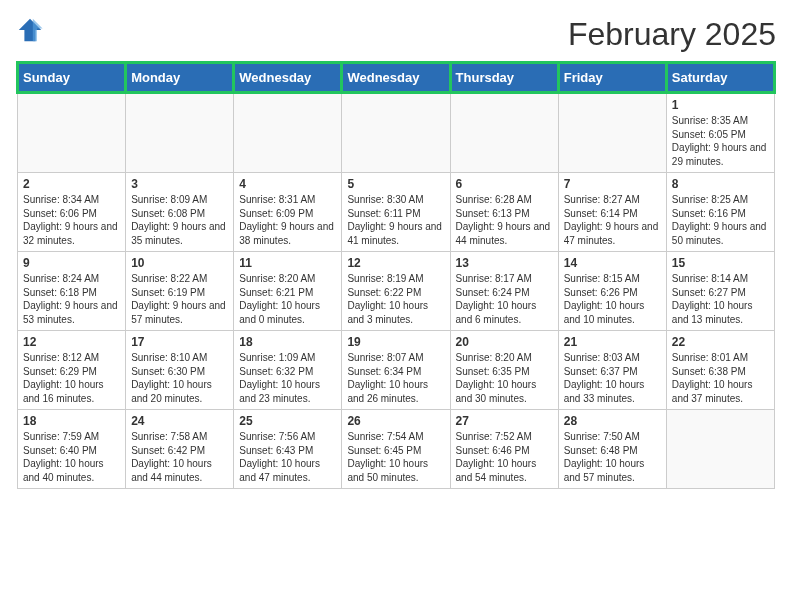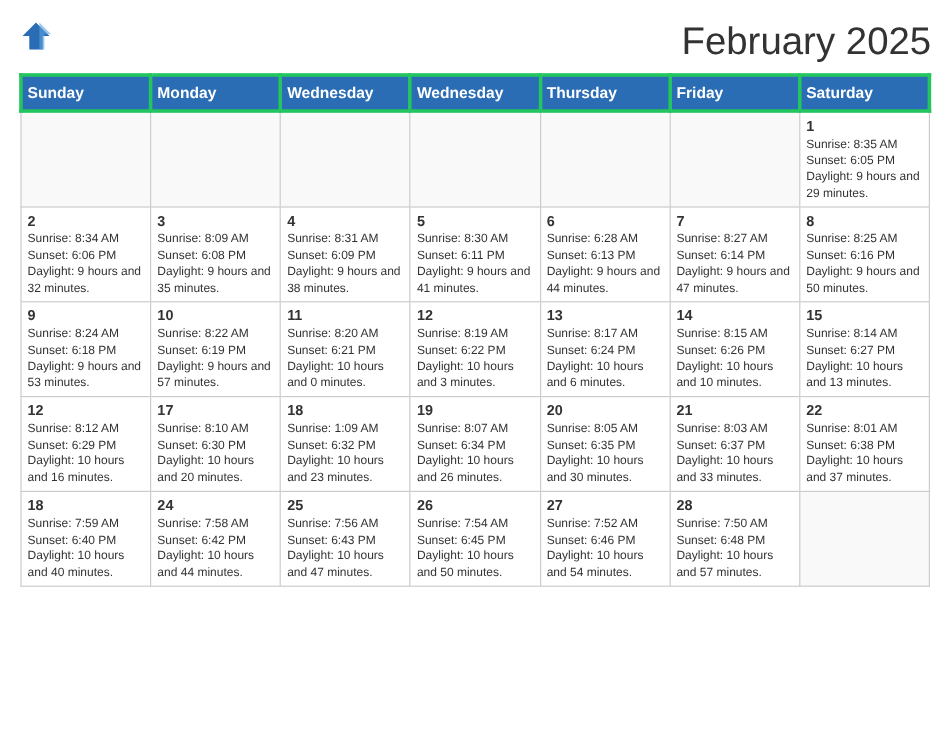--- a/index.html
+++ b/index.html
@@ -233,21 +233,21 @@
 Daylight: 10 hours and 23 minutes.</div>
         </td>
         <td>
           <span class="day-number">19</span>
           <div class="day-info">Sunrise: 8:07 AM
 Sunset: 6:34 PM
 Daylight: 10 hours and 26 minutes.</div>
         </td>
         <td>
           <span class="day-number">20</span>
-          <div class="day-info">Sunrise: 8:05 AM
+          <div class="day-info">Sunrise: 8:20 AM
 Sunset: 6:35 PM
 Daylight: 10 hours and 30 minutes.</div>
         </td>
         <td>
           <span class="day-number">21</span>
           <div class="day-info">Sunrise: 8:03 AM
 Sunset: 6:37 PM
 Daylight: 10 hours and 33 minutes.</div>
         </td>
         <td>

